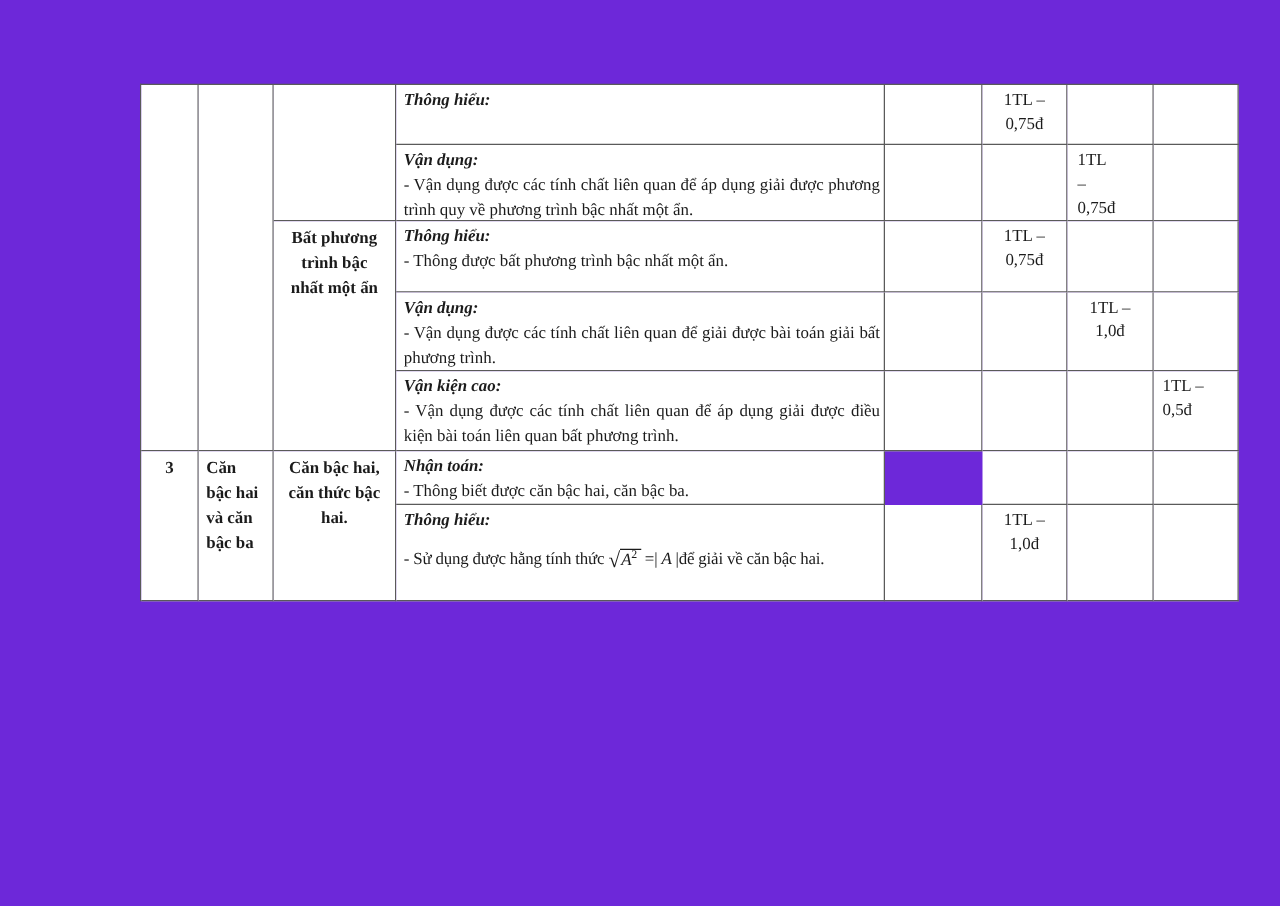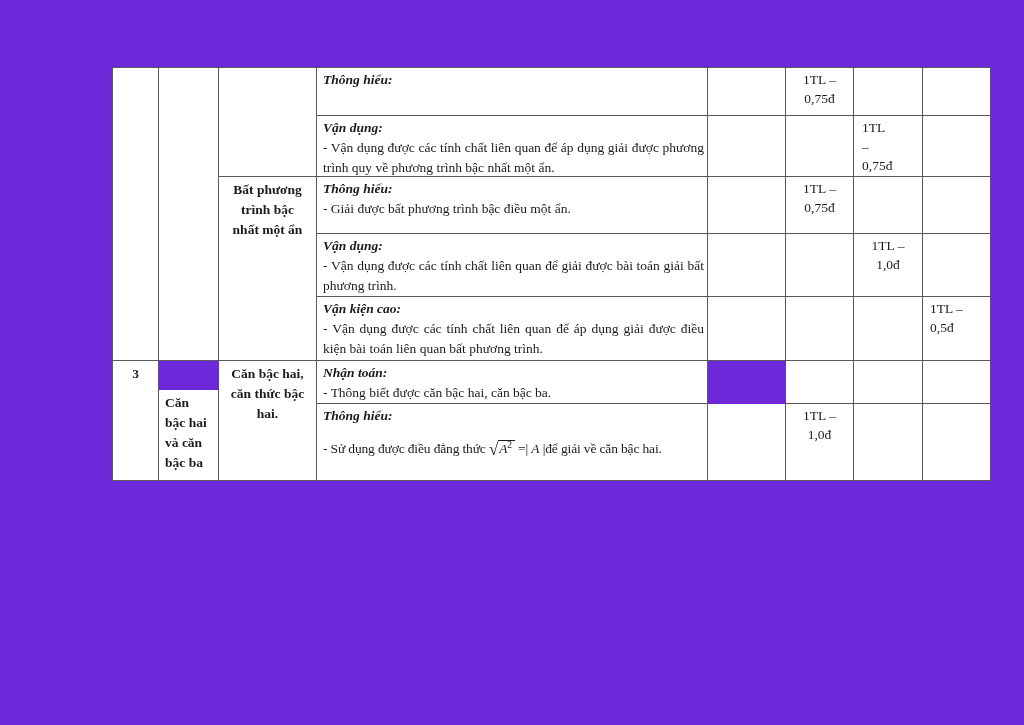--- a/index.html
+++ b/index.html
@@ -20,21 +20,21 @@
     font-size:13.5px; line-height:20px; background:#ffffff;
   }
   .req { padding:2px 3px 0 6px; }
   .lvl { font-weight:bold; font-style:italic; }
   .desc { text-align:left; }
   .just { text-align:justify; }
   .score { text-align:center; padding-top:2px; white-space:pre-line; line-height:19px; }
   .score.left { text-align:left; padding-left:7px; }
   .score.spread { text-align:left; padding:2px 8px 0 8px; word-spacing:21px; }
   .stt { font-weight:bold; text-align:center; padding-top:3px; }
-  .topic { font-weight:bold; white-space:pre-line; padding:3px 3px 0 6px;margin-top:29px; }
+  .topic { font-weight:bold; white-space:pre-line; padding:3px 3px 0 6px; }
   .unit { font-weight:bold; text-align:center; white-space:pre-line; padding-top:3px; }
   .frm { margin-top:8px; white-space:nowrap; letter-spacing:-0.15px; }
   .frm i { font-style:italic; }
   .rt { font-style:normal; font-size:17px; vertical-align:-2px; }
   .rad { border-top:1px solid #1b1b1b; padding:0 3px 0 1px;text-align:center; }
   .rad sup { font-size:9.5px; }
 </style>
 </head>
 <body>
 
@@ -63,21 +63,21 @@
     <div class="cell score spread" style="grid-area:2/7/3/8">1TL –
 0,75đ</div>
     <div class="cell" style="grid-area:2/8/3/9"></div>
 
     <div class="cell unit" style="grid-area:3/3/6/4">Bất phương
 trình bậc
 nhất một ẩn</div>
 
     <div class="cell req" style="grid-area:3/4/4/5">
       <div class="lvl">Thông hiểu:</div>
-      <div class="desc">- Giải được bất phương trình bậc điều một ẩn.</div>
+      <div class="desc">- Thông được bất phương trình bậc nhất một ẩn.</div>
     </div>
     <div class="cell" style="grid-area:3/5/4/6"></div>
     <div class="cell score" style="grid-area:3/6/4/7">1TL –
 0,75đ</div>
     <div class="cell" style="grid-area:3/7/4/8"></div>
     <div class="cell" style="grid-area:3/8/4/9"></div>
 
     <div class="cell req" style="grid-area:4/4/5/5">
       <div class="lvl">Vận dụng:</div>
       <div class="desc just">- Vận dụng được các tính chất liên quan để giải được bài toán giải bất phương trình.</div>
@@ -111,21 +111,21 @@
       <div class="lvl">Nhận toán:</div>
       <div class="desc">- Thông biết được căn bậc hai, căn bậc ba.</div>
     </div>
     <div class="cell" style="grid-area:6/6/7/7"></div>
     <div class="cell" style="grid-area:6/7/7/8"></div>
     <div class="cell" style="grid-area:6/8/7/9"></div>
 
     <div class="cell req" style="grid-area:7/4/8/5">
       <div class="lvl">Thông hiểu:</div>
       <div class="frm">
-        <span>- Sử dụng được điều đẳng thức</span>
+        <span>- Sử dụng được hằng tính thức</span>
         <span class="rt">√</span><span class="rad"><i>A</i><sup>2</sup></span>
         <span>=|</span> <i>A</i> <span>|</span><span>để giải về căn bậc hai.</span>
       </div>
     </div>
     <div class="cell" style="grid-area:7/5/8/6"></div>
     <div class="cell score" style="grid-area:7/6/8/7">1TL –
 1,0đ</div>
     <div class="cell" style="grid-area:7/7/8/8"></div>
     <div class="cell" style="grid-area:7/8/8/9"></div>
 

